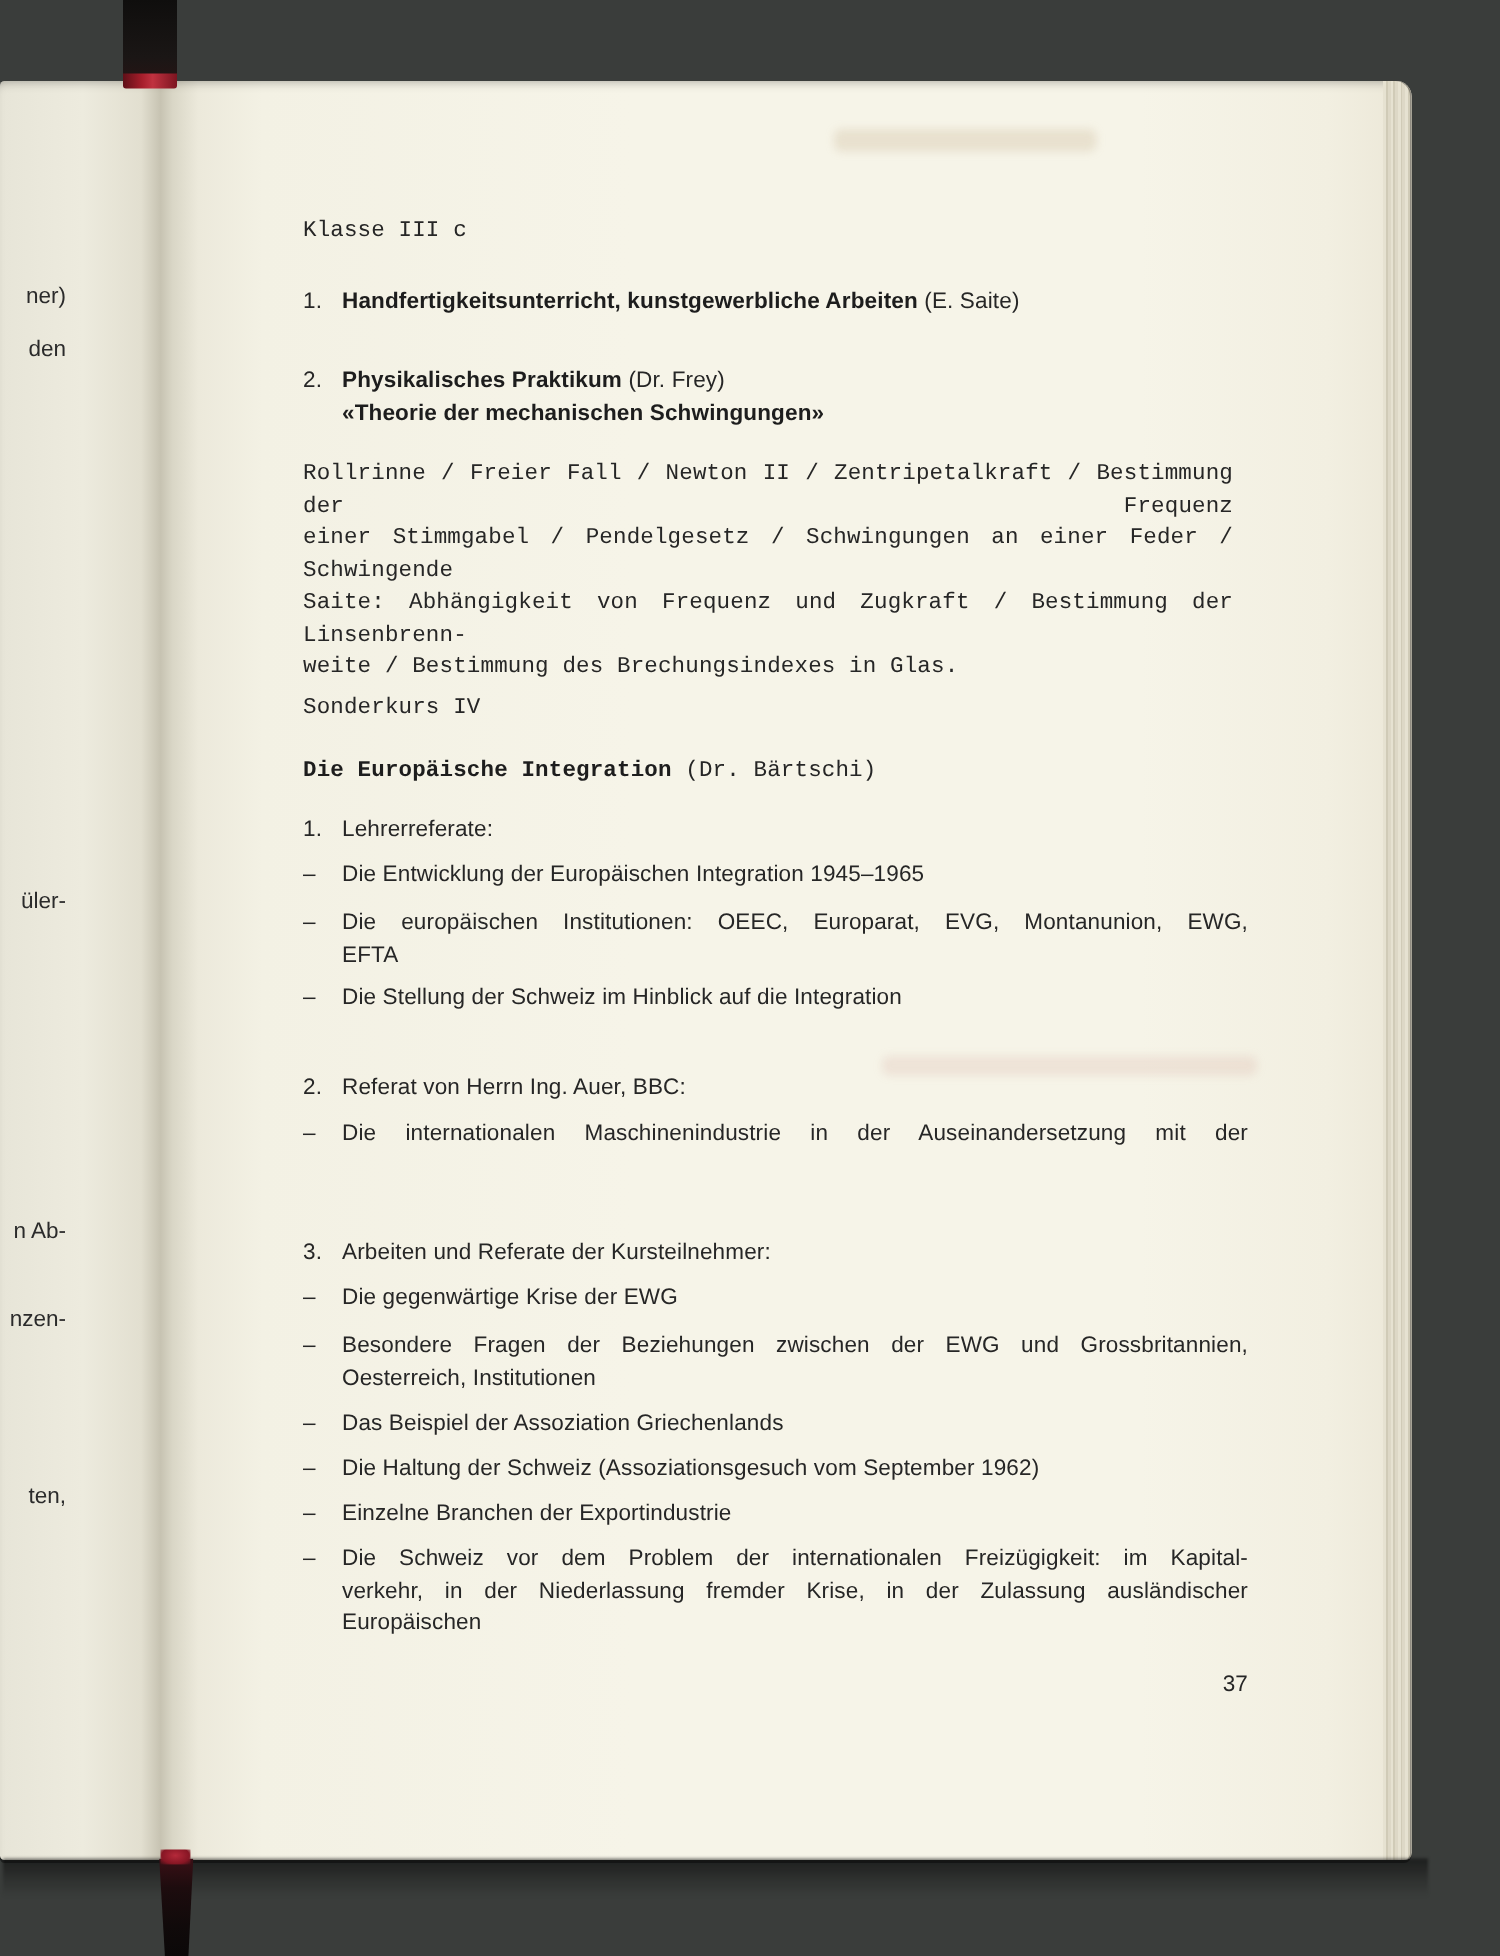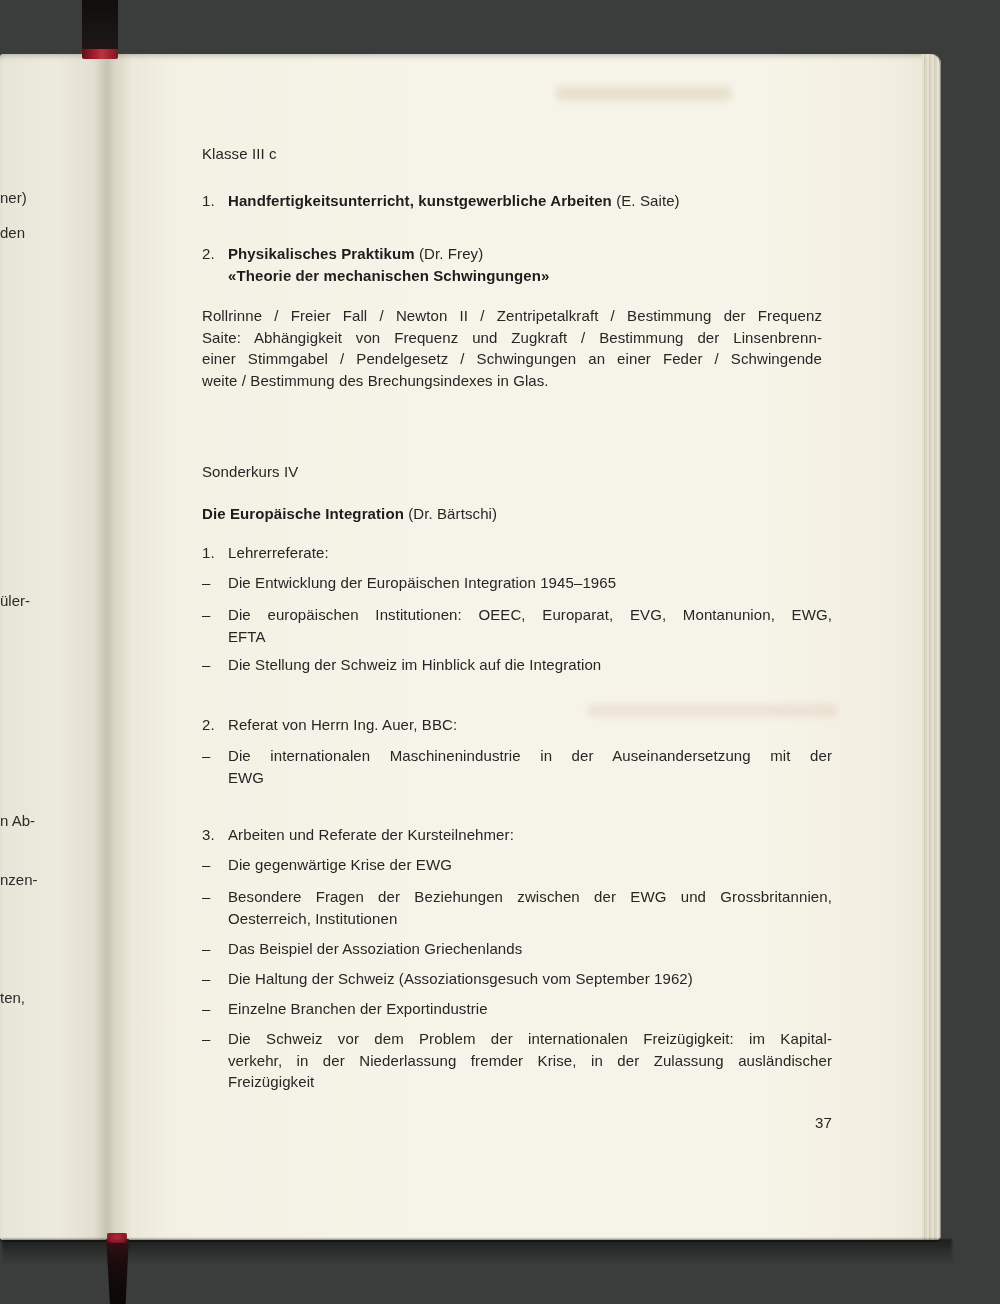--- a/index.html
+++ b/index.html
@@ -54,31 +54,31 @@
     background: radial-gradient(ellipse at 50% 40%, #b5293a, #871624 65%, rgba(135,22,36,0));
   }
 
   
   .smudge { position: absolute; border-radius: 5px; }
   .smudge.s1 { left: 556px; top: 32px;  width: 175px; height: 15px; background: rgba(186,160,118,.22); filter: blur(3px); }
   .smudge.s2 { left: 588px; top: 650px; width: 250px; height: 13px; background: rgba(205,150,140,.18); filter: blur(3px); }
 
   
   .frag {
-    position: absolute; left: 0; width: 44px; text-align: left;
+    position: absolute; left: 0; width: 44px; text-align: right;
     font-size: 15px; line-height: 18px; color: #2b2b2b; white-space: pre;
   }
 
   
   .content {
     position: absolute; left: 202px; top: 0; width: 630px;
     font-size: 15px; line-height: 21.5px; color: #262626;
     letter-spacing: 0.1px;
   }
-  .line { position: absolute; left: 0; right: 10px; }
+  .line { position: absolute; left: 0; right: 10px; font-family: Liberation Mono, monospace; }
   .row  { position: absolute; left: 0; right: 0; display: flex; align-items: flex-start; }
   .num  { flex: 0 0 26px; }
   .itext { flex: 1; min-width: 0; }
   b, .bold { font-weight: bold; color: #1d1d1d; }
   .jl { text-align: justify; text-align-last: justify; }
   .pagenum { position: absolute; right: 0; top: 1058px; }
 </style>
 </head>
 <body>
 
@@ -112,22 +112,22 @@
       <div class="row" style="top:189px">
         <span class="num">2.</span>
         <div class="itext">
           <div><b>Physikalisches Praktikum</b> <span>(Dr. Frey)</span></div>
           <div><b>«Theorie der mechanischen Schwingungen»</b></div>
         </div>
       </div>
 
       <div class="line" style="top:251px">
         <div class="jl">Rollrinne / Freier Fall / Newton II / Zentripetalkraft / Bestimmung der Frequenz</div>
+        <div class="jl">einer Stimmgabel / Pendelgesetz / Schwingungen an einer Feder / Schwingende</div>
         <div class="jl">Saite: Abhängigkeit von Frequenz und Zugkraft / Bestimmung der Linsenbrenn-</div>
-        <div class="jl">einer Stimmgabel / Pendelgesetz / Schwingungen an einer Feder / Schwingende</div>
         <div>weite / Bestimmung des Brechungsindexes in Glas.</div>
       </div>
 
       <div class="line" style="top:407px">Sonderkurs IV</div>
 
       <div class="line" style="top:449px">
         <b>Die Europäische Integration</b> <span>(Dr. Bärtschi)</span>
       </div>
 
       <div class="row" style="top:488px">
@@ -159,21 +159,20 @@
 
       <div class="row" style="top:660px">
         <span class="num">2.</span>
         <div class="itext">Referat von Herrn Ing. Auer, BBC:</div>
       </div>
 
       <div class="row" style="top:691px">
         <span class="num">–</span>
         <div class="itext">
           <div class="jl">Die internationalen Maschinenindustrie in der Auseinandersetzung mit der</div>
-          <div>EWG</div>
         </div>
       </div>
 
       <div class="row" style="top:770px">
         <span class="num">3.</span>
         <div class="itext">Arbeiten und Referate der Kursteilnehmer:</div>
       </div>
 
       <div class="row" style="top:800px">
         <span class="num">–</span>
@@ -209,21 +208,21 @@
         <div class="itext">
           <div>Einzelne Branchen der Exportindustrie</div>
         </div>
       </div>
 
       <div class="row" style="top:974px">
         <span class="num">–</span>
         <div class="itext">
           <div class="jl">Die Schweiz vor dem Problem der internationalen Freizügigkeit: im Kapital-</div>
           <div class="jl">verkehr, in der Niederlassung fremder Krise, in der Zulassung ausländischer</div>
-          <div>Freizügigkeit</div>
+          <div>Europäischen</div>
         </div>
       </div>
 
       <div class="pagenum">37</div>
 
     </div>
   </div>
 
   <div class="book-shadow"></div>
   <div class="ribbon-top-glint"></div>

